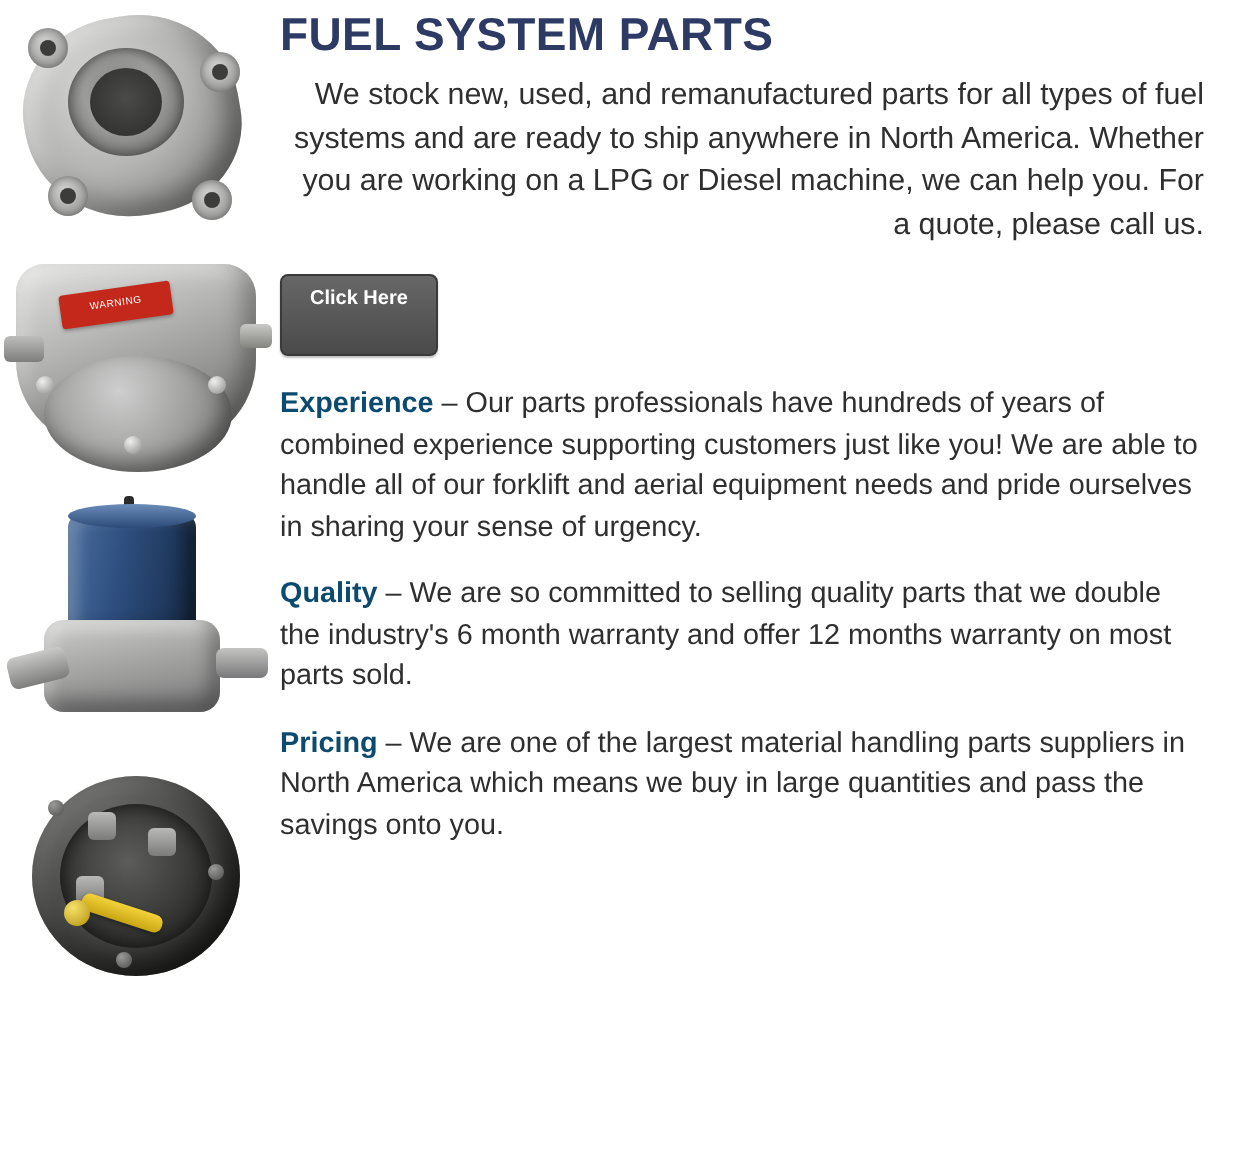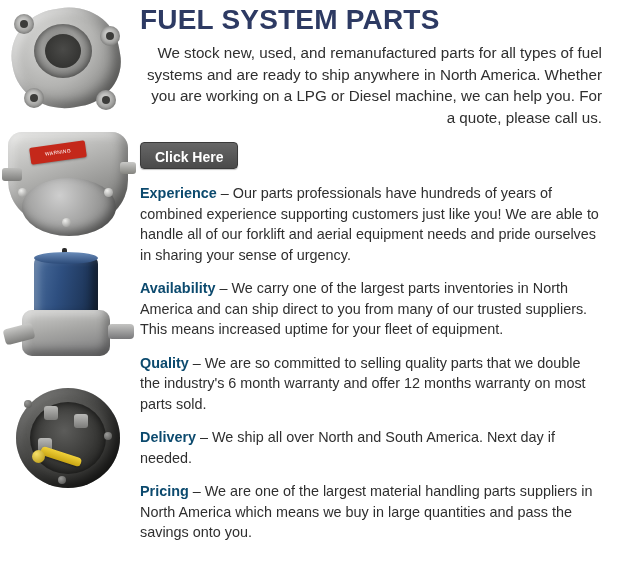--- a/index.html
+++ b/index.html
@@ -31,21 +31,21 @@
     width: 140px;
   }
   .txt-col {
     position: absolute;
     left: 140px;
     top: 0;
     width: 472px;
     padding-right: 10px;
   }
   h1.title {
-    font-size: 28px;
+    font-size: 23px;
     font-weight: bold;
     color: #2d3a63;
     margin: 4px 0 6px 0;
     letter-spacing: 0.2px;
   }
   p.intro {
     font-size: 15.2px;
     line-height: 21.5px;
     color: #2f2f2f;
     margin: 0 0 14px 0;
@@ -61,23 +61,23 @@
     font-weight: bold;
     color: #b52b12;
     margin-right: 16px;
     letter-spacing: 0.3px;
   }
   .click-here-btn {
     background: linear-gradient(#676767, #4a4a4a);
     border: 1px solid #3a3a3a;
     border-radius: 4px;
     color: #ffffff;
-    font-size: 14px;
-    font-weight: bold;
-    padding: 7px 14px 4px 14px;
+    font-size: 10px;
+    font-weight: bold;
+    padding: 7px 14px 22px 14px;
     cursor: pointer;
     box-shadow: 0 1px 1px rgba(0,0,0,0.25);
     line-height: 1;
   }
   p.feature {
     font-size: 14.4px;
     line-height: 20.5px;
     color: #2f2f2f;
     margin: 0 0 13px 0;
   }
@@ -334,31 +334,25 @@
       <p class="intro">We stock new, used, and remanufactured parts for all types of fuel systems and are ready to ship anywhere in North America. Whether you are working on a LPG or Diesel machine, we can help you.  For a quote, please call us.</p>
 
       <div class="prices-row">
         <button class="click-here-btn">Click Here</button>
       </div>
 
       <p class="feature">
         <span class="lead">Experience</span><span> – </span><span>Our parts professionals have hundreds of years of combined experience supporting customers just like you!  We are able to handle all of our forklift and aerial equipment needs and pride ourselves in sharing your sense of urgency.</span>
       </p>
 
-      <p class="feature">
-        <span class="lead">Availability</span><span> – </span><span>We carry one of the largest parts inventories in North America and can ship direct to you from many of our trusted suppliers.  This means increased uptime for your fleet of equipment.</span>
-      </p>
 
       <p class="feature">
         <span class="lead">Quality</span><span> – </span><span>We are so committed to selling quality parts that we double the industry's 6 month warranty and offer 12 months warranty on most parts sold.</span>
       </p>
 
-      <p class="feature">
-        <span class="lead">Delivery</span><span> – </span><span>We ship all over North and South America.  Next day if needed.</span>
-      </p>
 
       <p class="feature">
         <span class="lead">Pricing</span><span> – </span><span>We are one of the largest material handling parts suppliers in North America which means we buy in large quantities and pass the savings onto you.</span>
       </p>
 
     </div>
   </div>
 
 
 </div>

